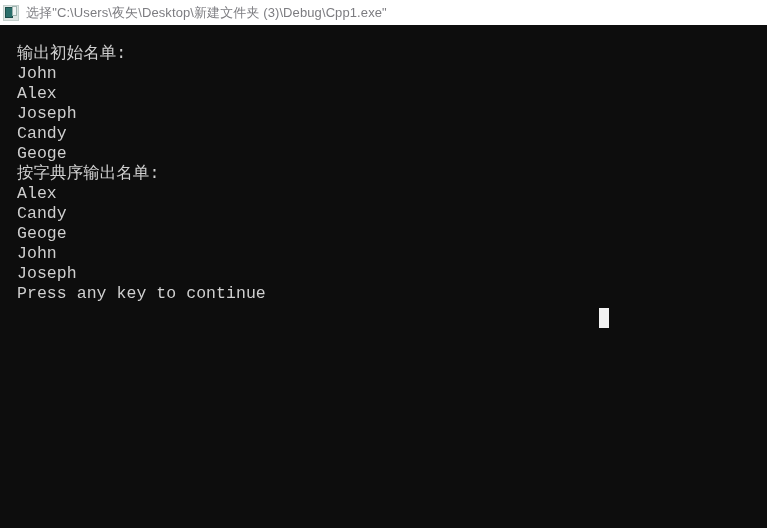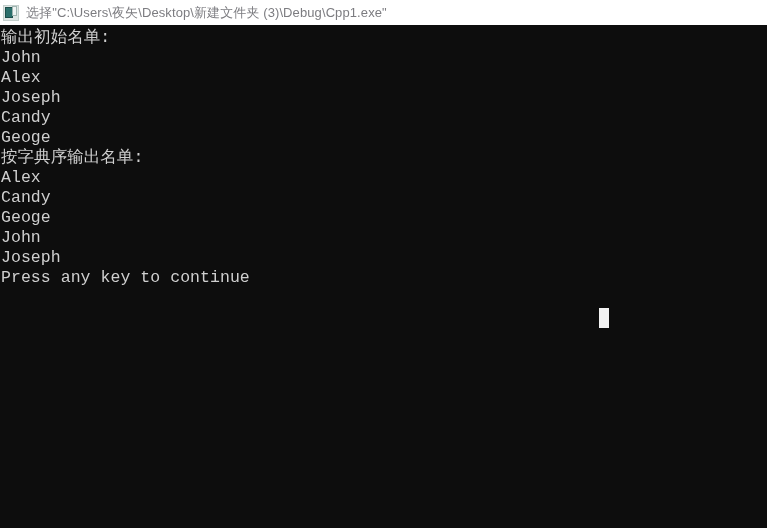--- a/index.html
+++ b/index.html
@@ -72,21 +72,21 @@
   #console {
     position: absolute;
     left: 0;
     top: 25px;
     width: 767px;
     height: 503px;
     background: #0d0d0d;
     overflow: hidden;
   }
   #console-text {
-    margin: 0;
+    margin: 16px;
     padding: 3px 15px 0 1px;
     font-family: "Liberation Mono", "DejaVu Sans Mono", monospace;
     font-size: 16.5px;
     line-height: 20px;
     color: #cfcfcf;
     white-space: pre;
     letter-spacing: 0.05px;
   }
   #console-text .line {
     display: block;

